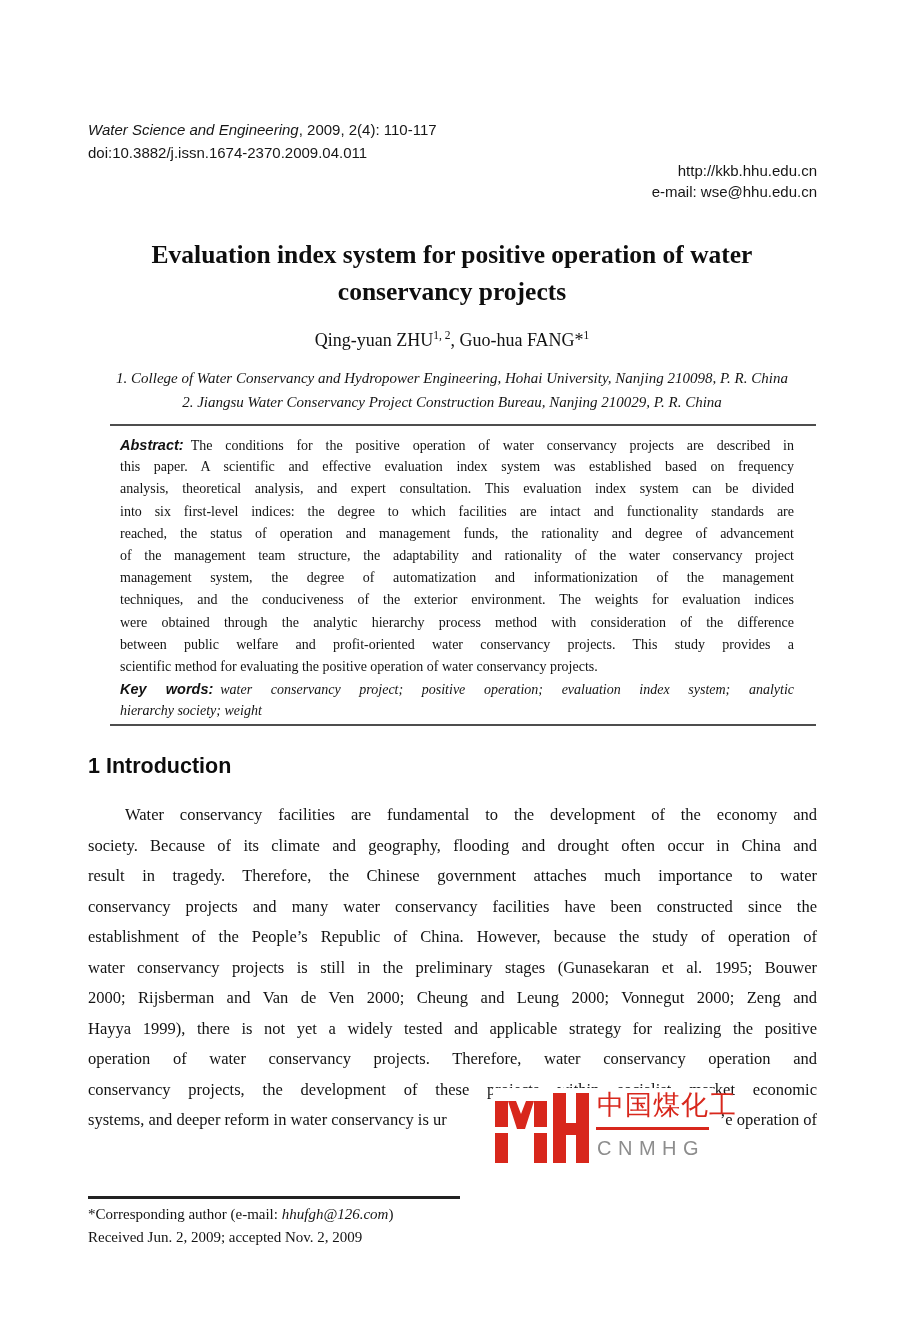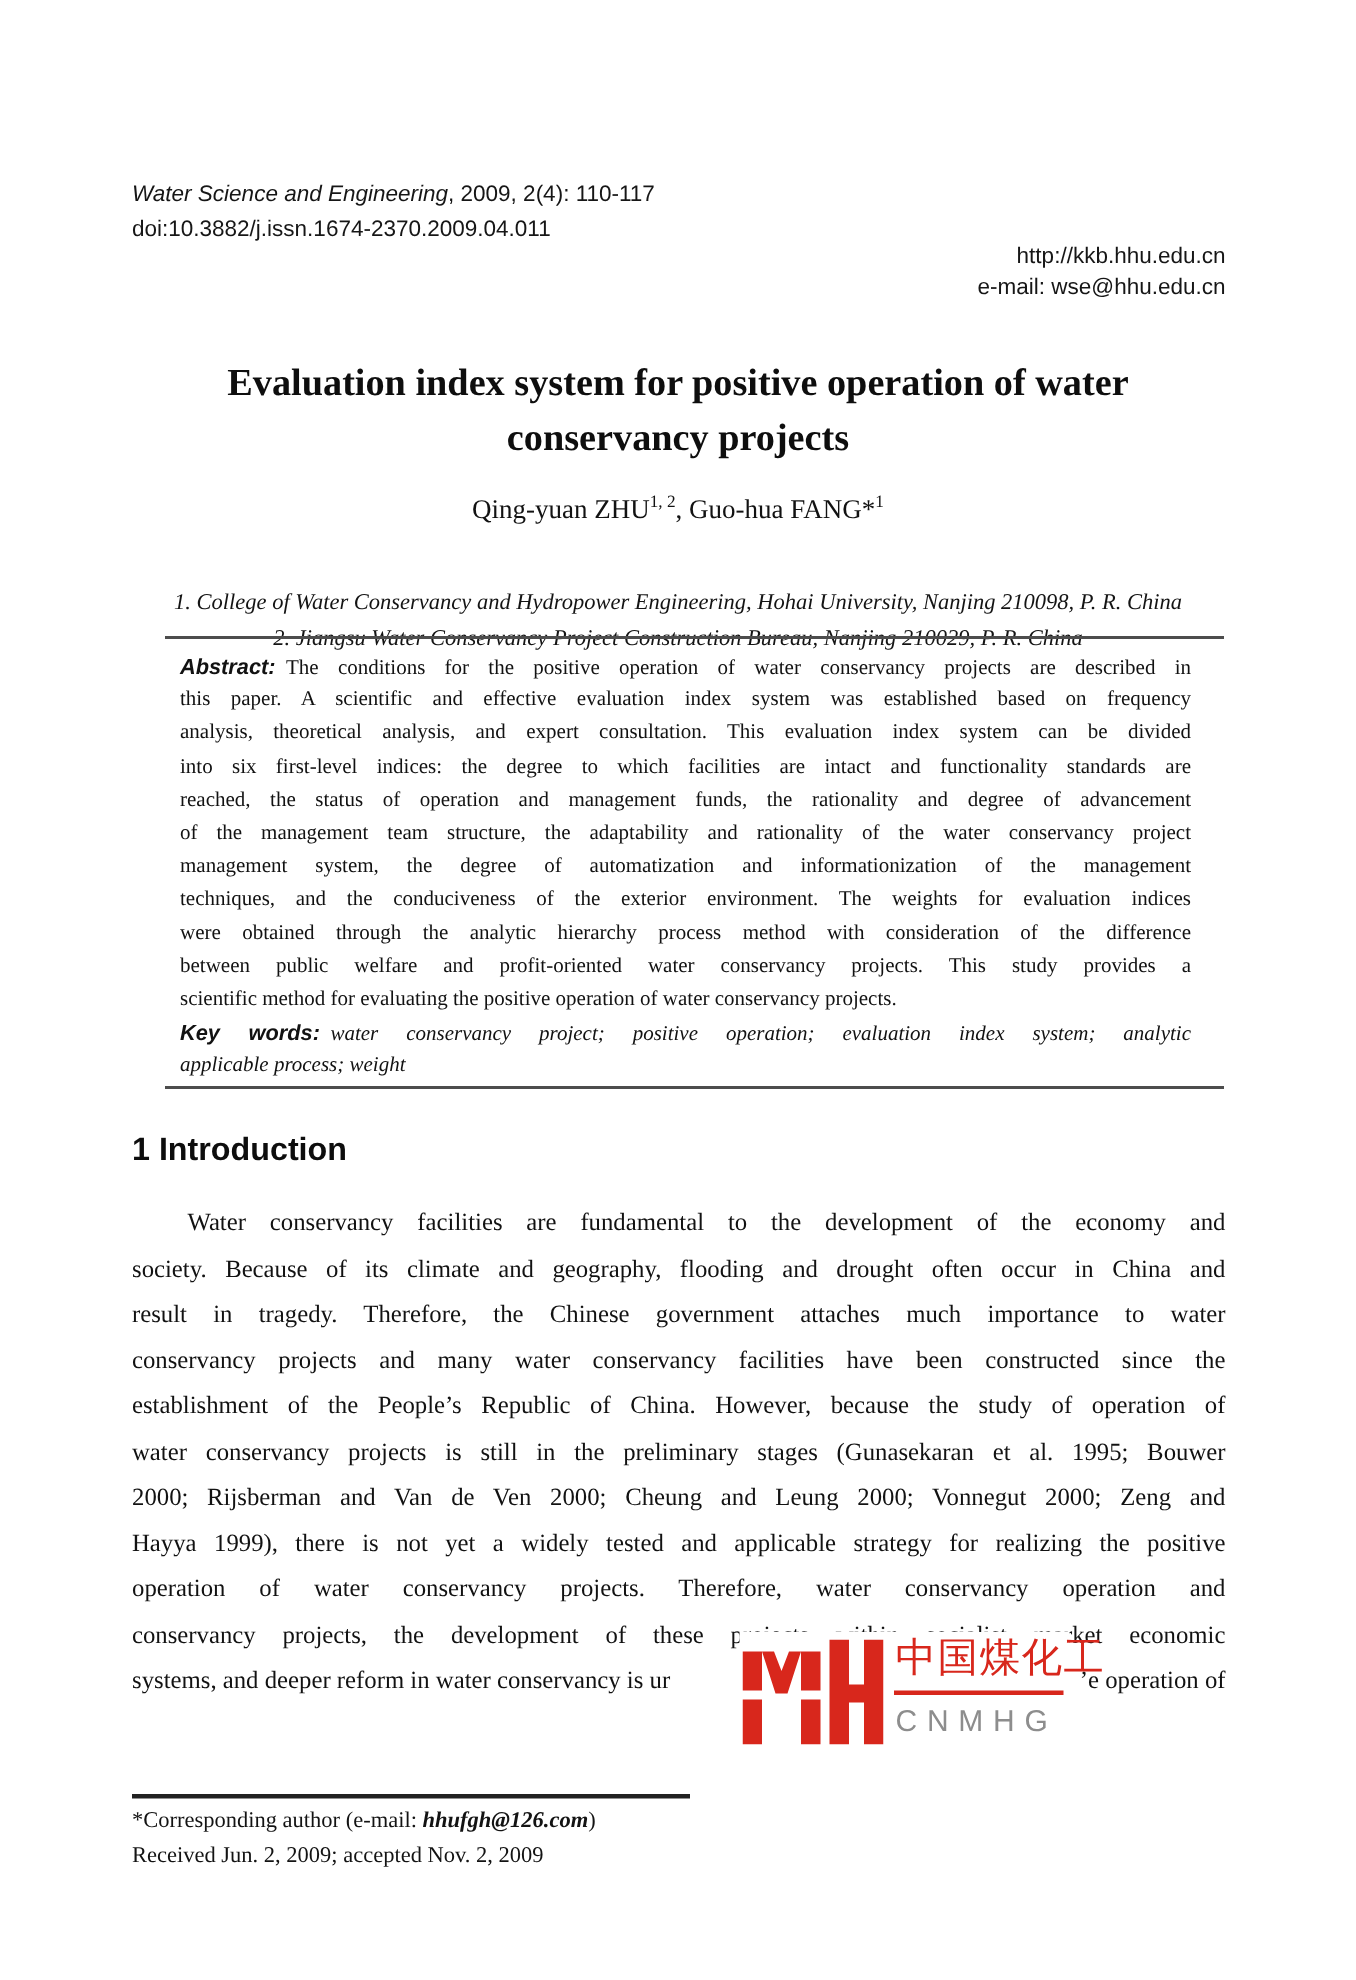--- a/index.html
+++ b/index.html
@@ -14,21 +14,21 @@
   .hdr-left .jname{font-style:italic;}
   .hdr-right{position:absolute;right:87px;top:160px;text-align:right;
     font-family:"Liberation Sans",sans-serif;font-size:15px;line-height:21px;color:#161616;}
   
   .title{position:absolute;left:88px;top:236px;width:728px;text-align:center;
     font-weight:bold;font-size:25.5px;line-height:37px;color:#0e0e0e;}
   .authors{position:absolute;left:88px;top:329px;width:728px;text-align:center;
     font-size:18px;color:#121212;}
   .authors sup{font-size:11.5px;}
   .affils{position:absolute;left:88px;top:367px;width:728px;text-align:center;
-    font-style:italic;font-size:15px;line-height:23.5px;color:#141414;margin-top:24px;}
+    font-style:italic;font-size:15px;line-height:23.5px;color:#141414;}
   
   .rule{position:absolute;left:110px;width:706px;height:0;border-top:2px solid #4d4d4d;}
   .rule.top{top:424px;}
   .rule.bottom{top:724px;}
   
   .abstract{position:absolute;left:120px;top:434px;width:674px;
     font-size:14px;line-height:22.2px;color:#121212;}
   .jl{text-align:justify;text-align-last:justify;height:22.2px;overflow:visible;}
   .jl.end{text-align-last:left;}
   .ab-label{font-family:"Liberation Sans",sans-serif;font-weight:bold;font-style:italic;
@@ -48,21 +48,21 @@
   .wm .glyph{position:absolute;left:2px;top:5px;}
   .wm .cn{position:absolute;left:104px;top:2px;font-size:27px;line-height:30px;
     color:#d8271c;letter-spacing:1px;white-space:nowrap;
     font-family:"Liberation Sans",sans-serif;}
   .wm .uline{position:absolute;left:103px;top:39px;width:113px;border-top:3px solid #d8271c;}
   .wm .lat{position:absolute;left:104px;top:45px;font-size:20px;color:#8d8d8d;
     letter-spacing:6.5px;font-family:"Liberation Sans",sans-serif;}
   
   .fnrule{position:absolute;left:88px;top:1196px;width:372px;border-top:3px solid #222;}
   .fns{position:absolute;left:88px;top:1203px;font-size:15px;line-height:23px;color:#131313;}
-  .fns .em{font-style:italic;font-weight:bold;}
+  .fns .em{font-style:italic;}
   .wanfang{position:absolute;left:87px;top:1342px;font-family:"Liberation Sans",sans-serif;
     font-size:21px;color:#474747;}
 </style>
 </head>
 <body>
 
 <div class="page">
 
   <div class="hdr-left">
     <div><span class="jname">Water Science and Engineering</span><span>, 2009, 2(4): 110-117</span></div>
@@ -93,21 +93,21 @@
     <div class="jl">analysis, theoretical analysis, and expert consultation. This evaluation index system can be divided</div>
     <div class="jl">into six first-level indices: the degree to which facilities are intact and functionality standards are</div>
     <div class="jl">reached, the status of operation and management funds, the rationality and degree of advancement</div>
     <div class="jl">of the management team structure, the adaptability and rationality of the water conservancy project</div>
     <div class="jl">management system, the degree of automatization and informationization of the management</div>
     <div class="jl">techniques, and the conduciveness of the exterior environment. The weights for evaluation indices</div>
     <div class="jl">were obtained through the analytic hierarchy process method with consideration of the difference</div>
     <div class="jl">between public welfare and profit-oriented water conservancy projects. This study provides a</div>
     <div class="jl end">scientific method for evaluating the positive operation of water conservancy projects.</div>
     <div class="jl"><span class="ab-label">Key words:</span><span class="kw-text">water conservancy project; positive operation; evaluation index system; analytic</span></div>
-    <div class="jl end kw-text">applicable process; weight</div>
+    <div class="jl end kw-text">hierarchy society; weight</div>
   </div>
 
   <div class="rule bottom"></div>
 
   <div class="intro-h">1 Introduction</div>
 
   <div class="body">
     <div class="bl first">Water conservancy facilities are fundamental to the development of the economy and</div>
     <div class="bl">society. Because of its climate and geography, flooding and drought often occur in China and</div>
     <div class="bl">result in tragedy. Therefore, the Chinese government attaches much importance to water</div>

